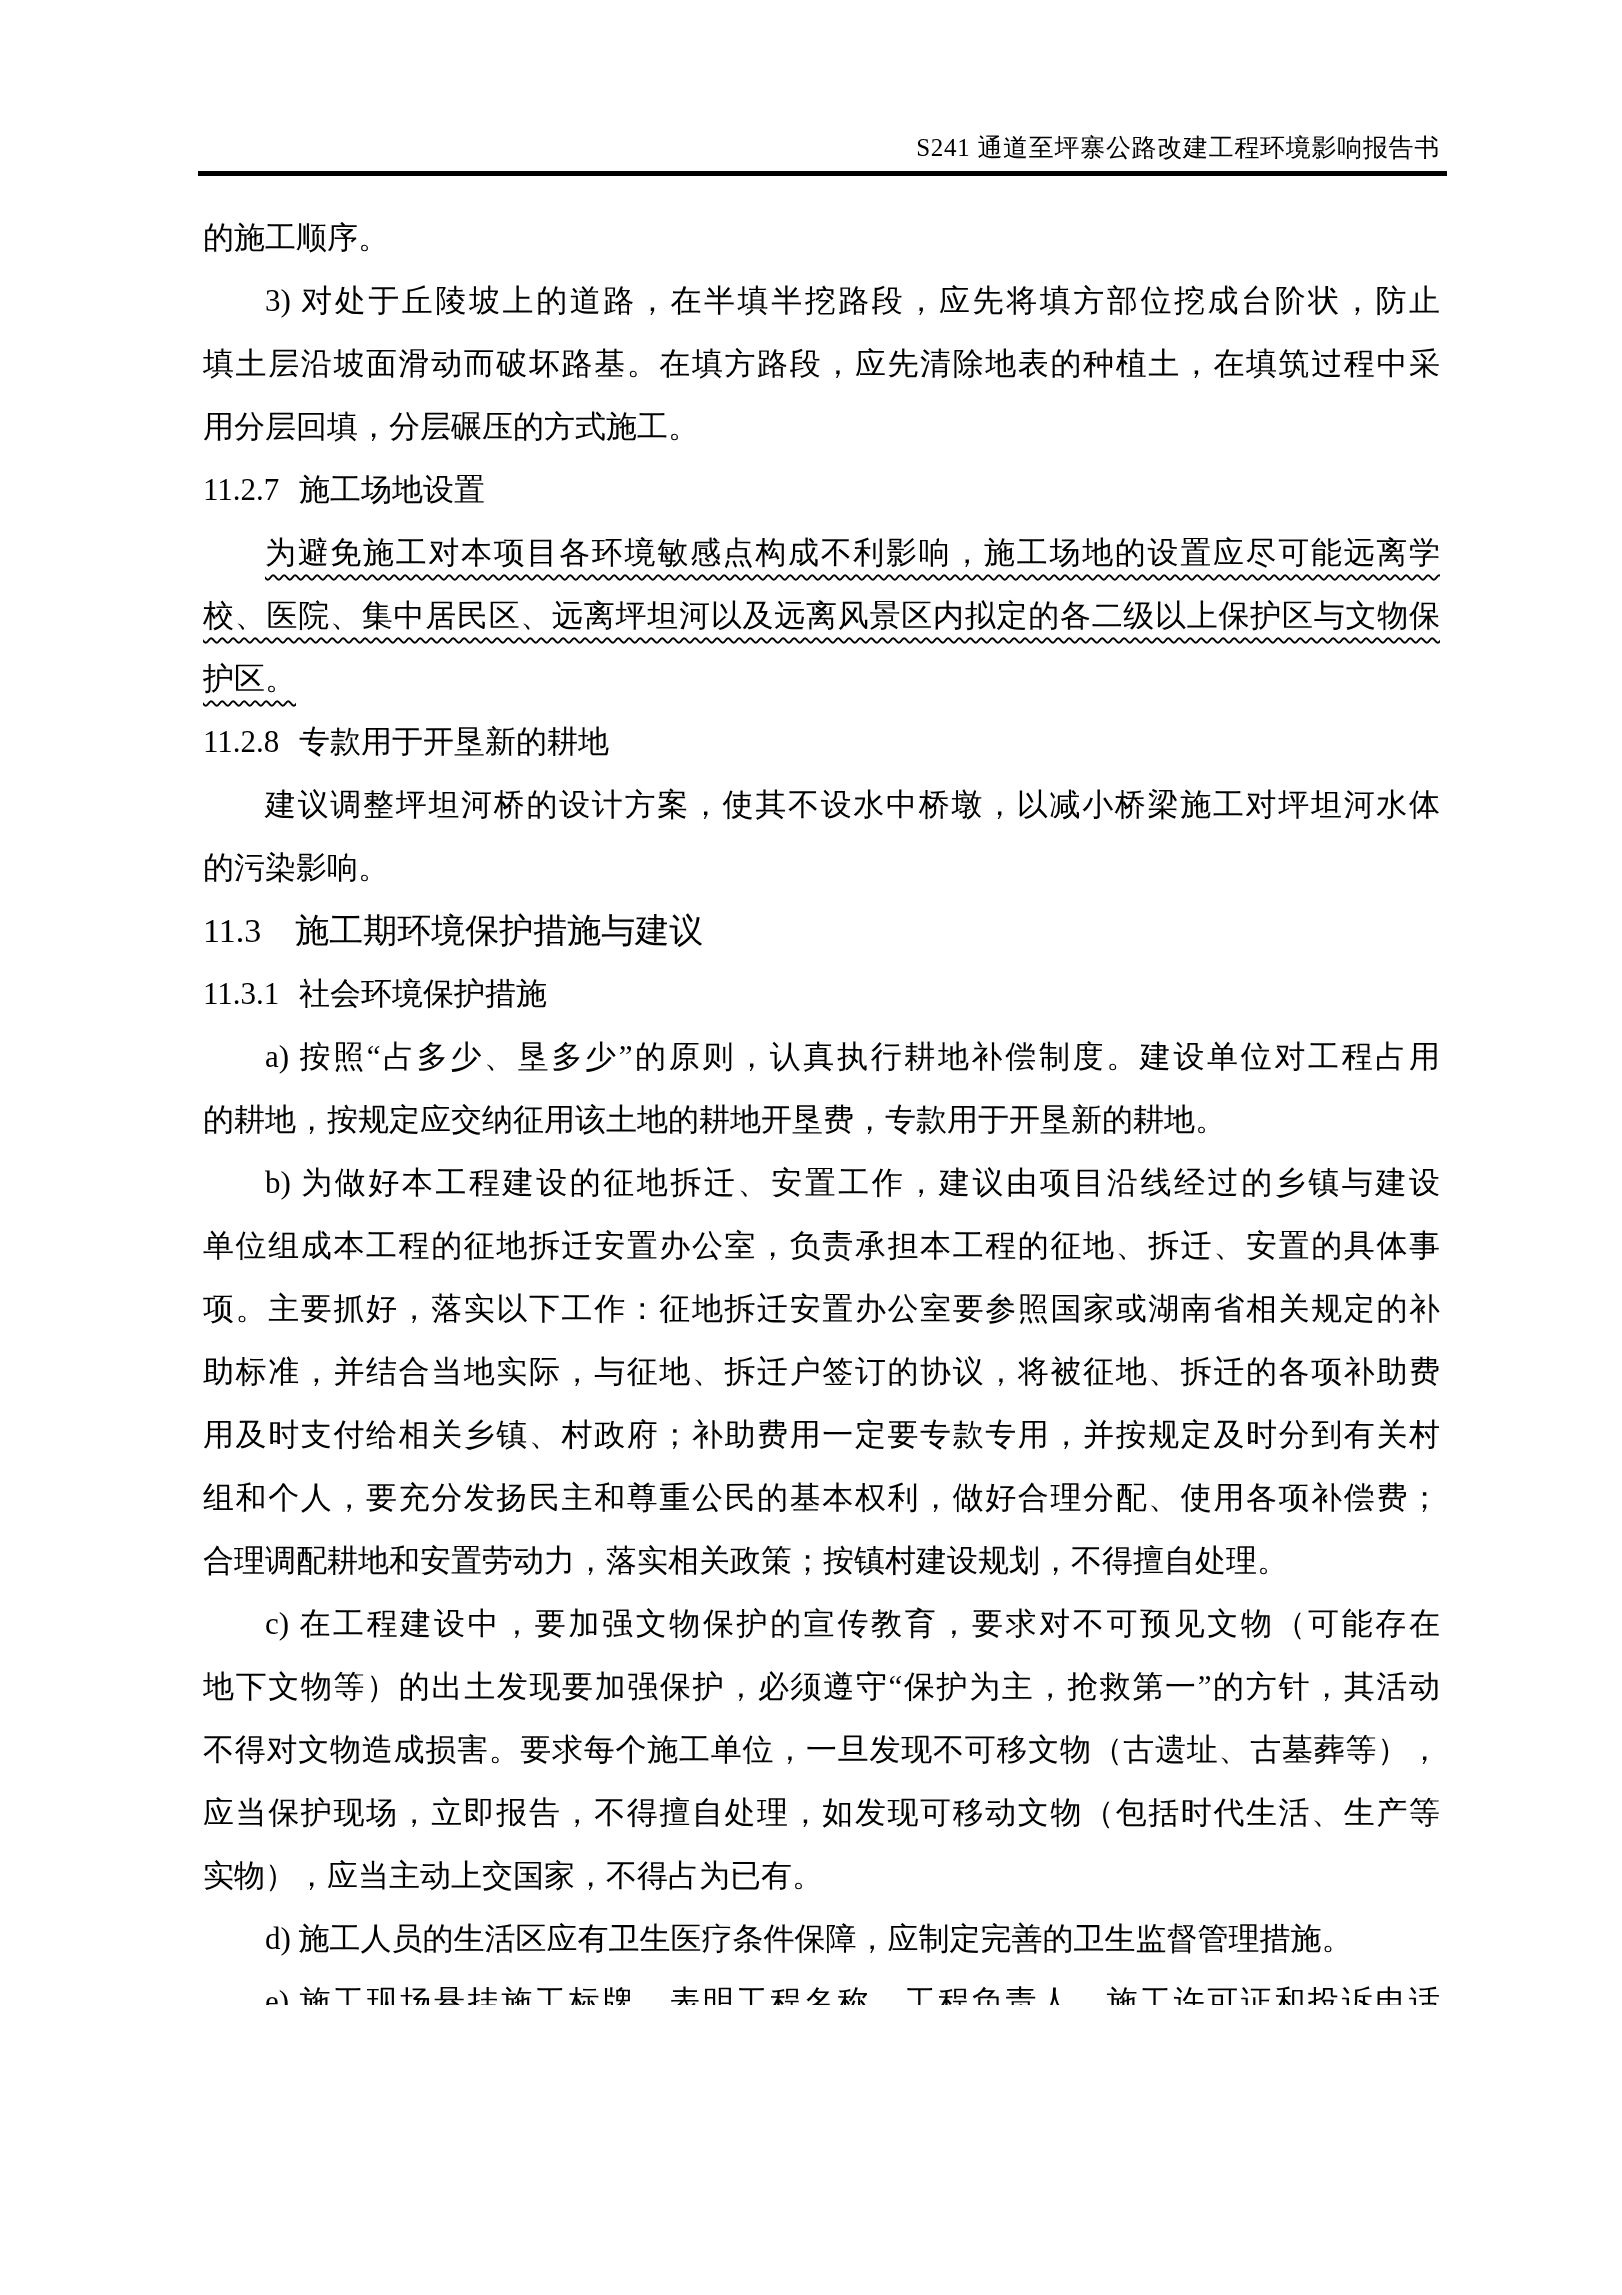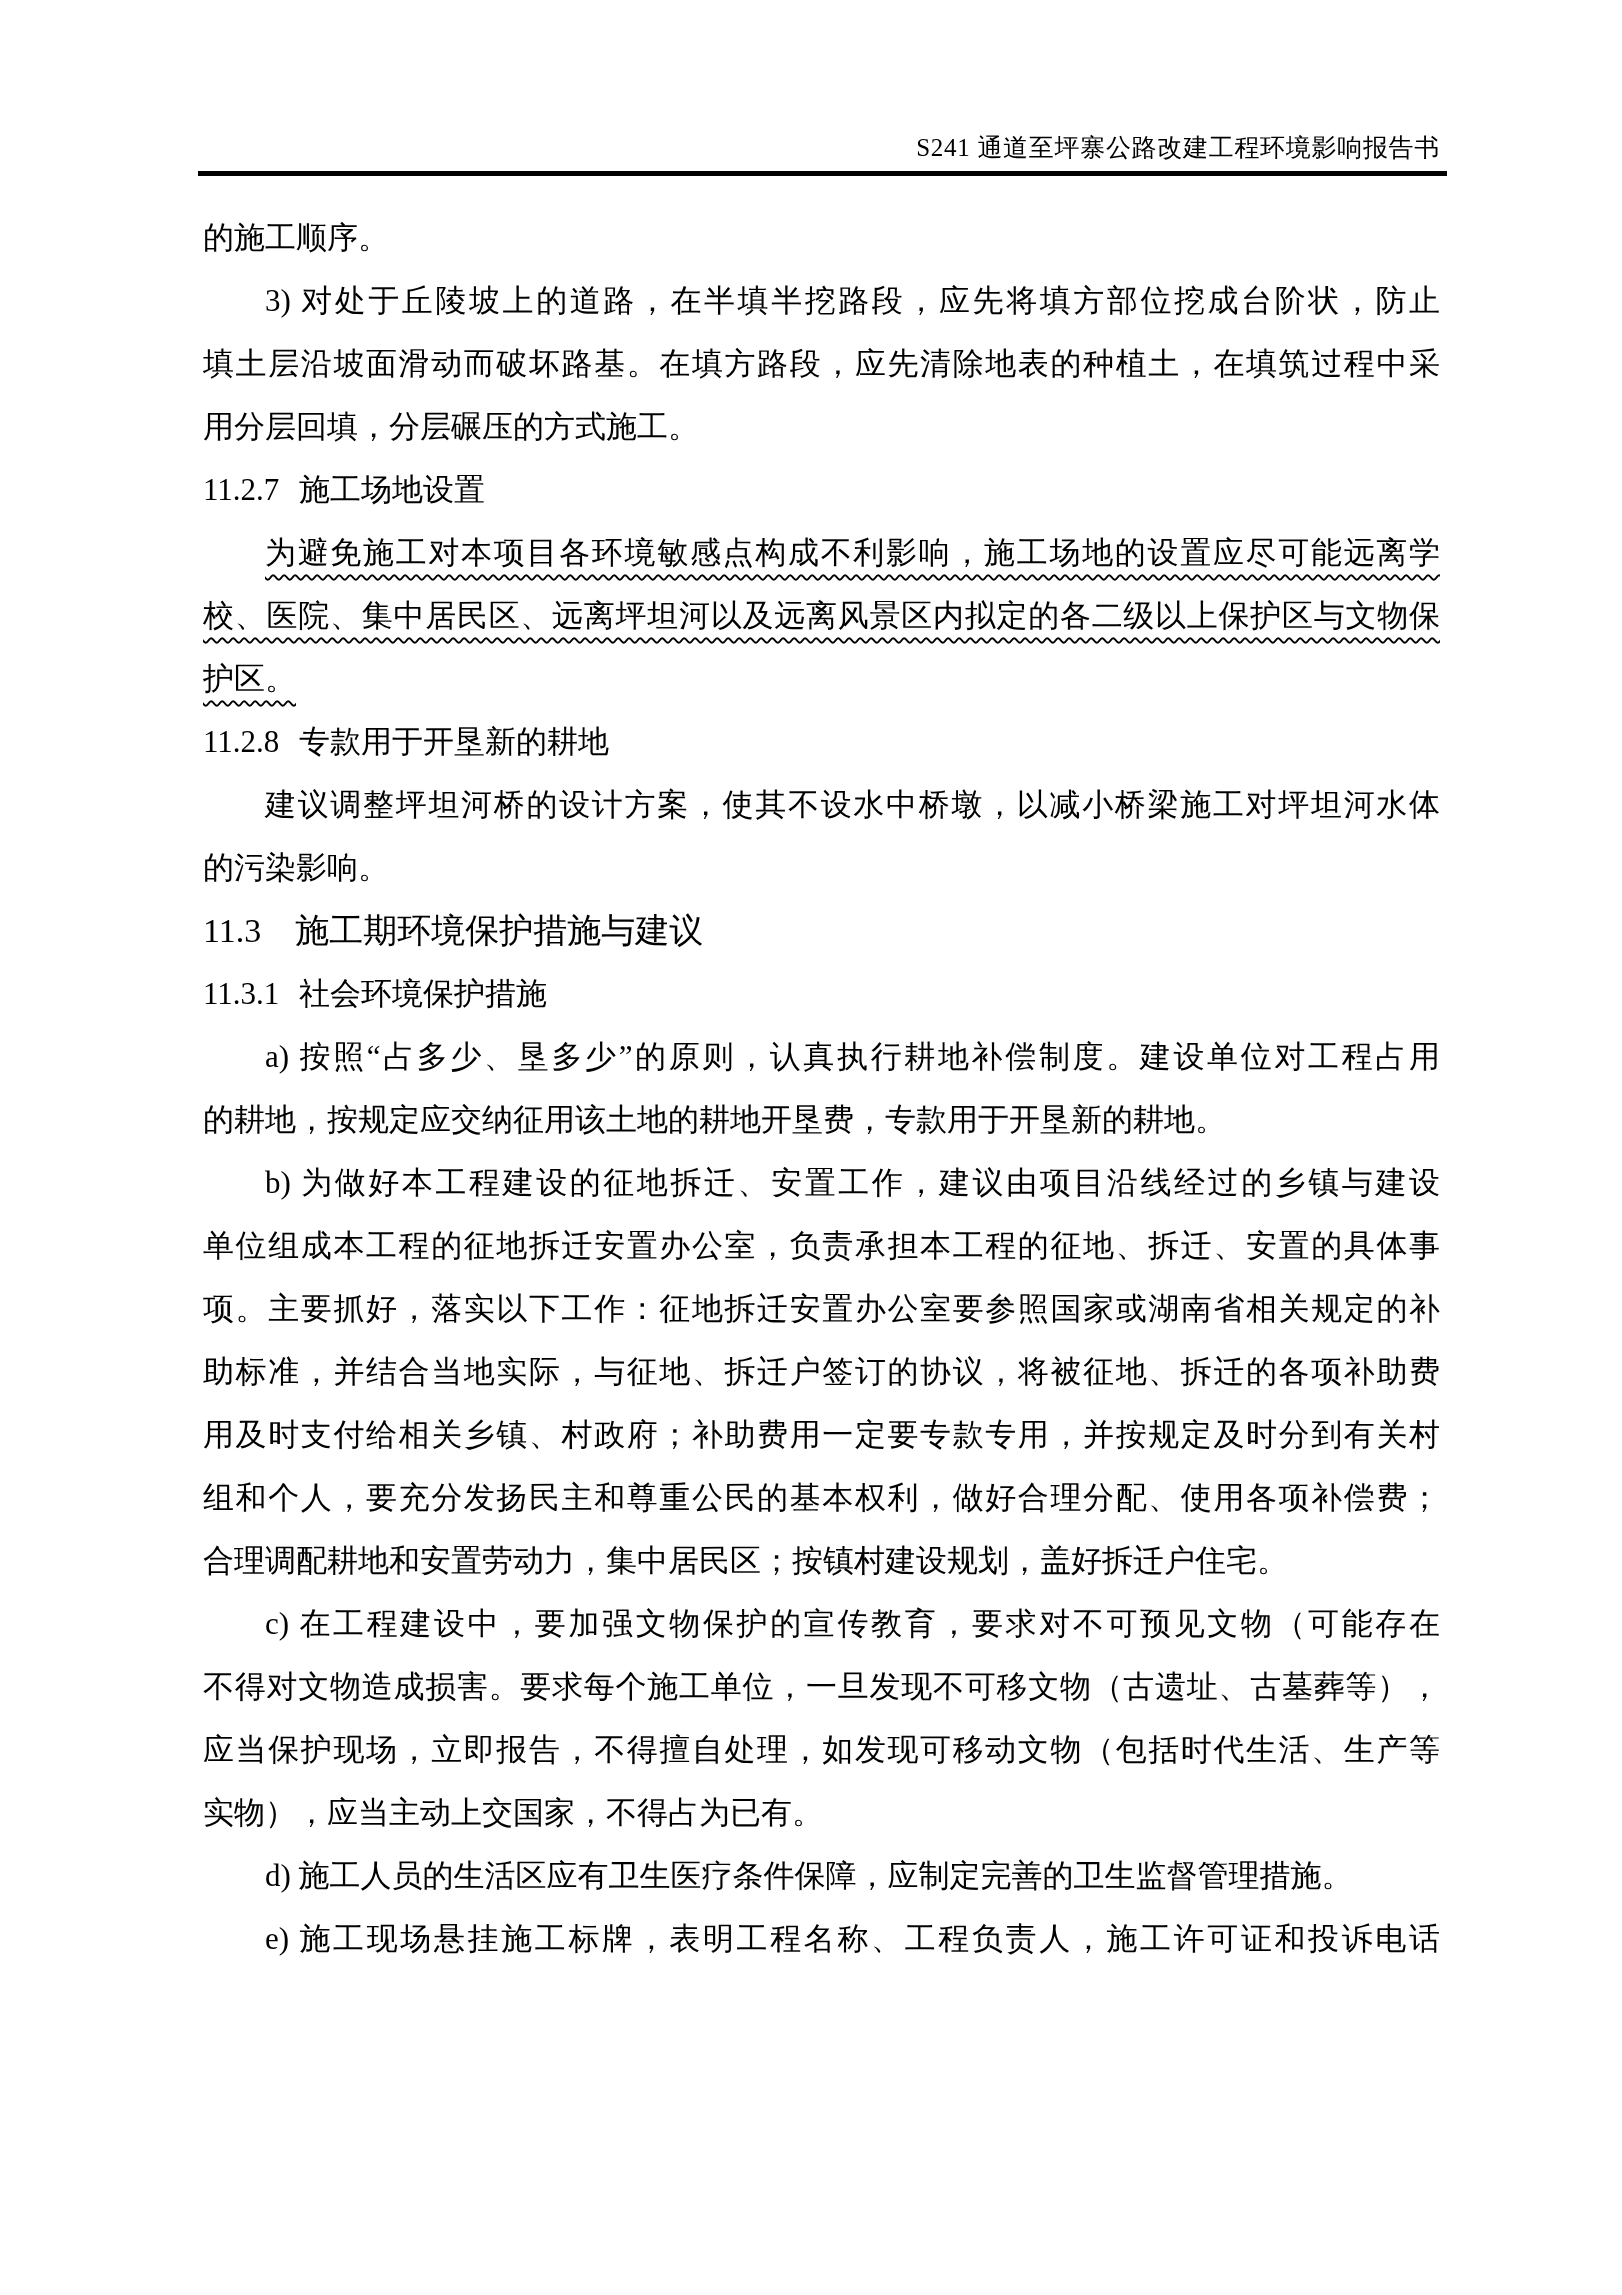--- a/index.html
+++ b/index.html
@@ -100,22 +100,23 @@
       <div class="heading bold"><span class="num">11.3</span><span class="text">施工期环境保护措施与建议</span></div>
       <div class="heading"><span class="num">11.3.1</span><span class="text">社会环境保护措施</span></div>
       <div class="line indent justify">a) 按照“占多少、垦多少”的原则，认真执行耕地补偿制度。建设单位对工程占用</div>
       <div class="line">的耕地，按规定应交纳征用该土地的耕地开垦费，专款用于开垦新的耕地。</div>
       <div class="line indent justify">b) 为做好本工程建设的征地拆迁、安置工作，建议由项目沿线经过的乡镇与建设</div>
       <div class="line justify">单位组成本工程的征地拆迁安置办公室，负责承担本工程的征地、拆迁、安置的具体事</div>
       <div class="line justify">项。主要抓好，落实以下工作：征地拆迁安置办公室要参照国家或湖南省相关规定的补</div>
       <div class="line justify">助标准，并结合当地实际，与征地、拆迁户签订的协议，将被征地、拆迁的各项补助费</div>
       <div class="line justify">用及时支付给相关乡镇、村政府；补助费用一定要专款专用，并按规定及时分到有关村</div>
       <div class="line justify">组和个人，要充分发扬民主和尊重公民的基本权利，做好合理分配、使用各项补偿费；</div>
-      <div class="line">合理调配耕地和安置劳动力，集中居民区；按镇村建设规划，盖好拆迁户住宅。</div>
+      <div class="line">合理调配耕地和安置劳动力，落实相关政策；按镇村建设规划，不得擅自处理。</div>
       <div class="line indent justify">c) 在工程建设中，要加强文物保护的宣传教育，要求对不可预见文物（可能存在</div>
+      <div class="line justify">地下文物等）的出土发现要加强保护，必须遵守“保护为主，抢救第一”的方针，其活动</div>
       <div class="line justify">不得对文物造成损害。要求每个施工单位，一旦发现不可移文物（古遗址、古墓葬等），</div>
       <div class="line justify">应当保护现场，立即报告，不得擅自处理，如发现可移动文物（包括时代生活、生产等</div>
       <div class="line">实物），应当主动上交国家，不得占为已有。</div>
       <div class="line indent">d) 施工人员的生活区应有卫生医疗条件保障，应制定完善的卫生监督管理措施。</div>
       <div class="line indent justify">e) 施工现场悬挂施工标牌，表明工程名称、工程负责人，施工许可证和投诉电话</div>
     </div>
   <div class="footer">
     <span class="page-number">134</span>
   </div>
 </div>

